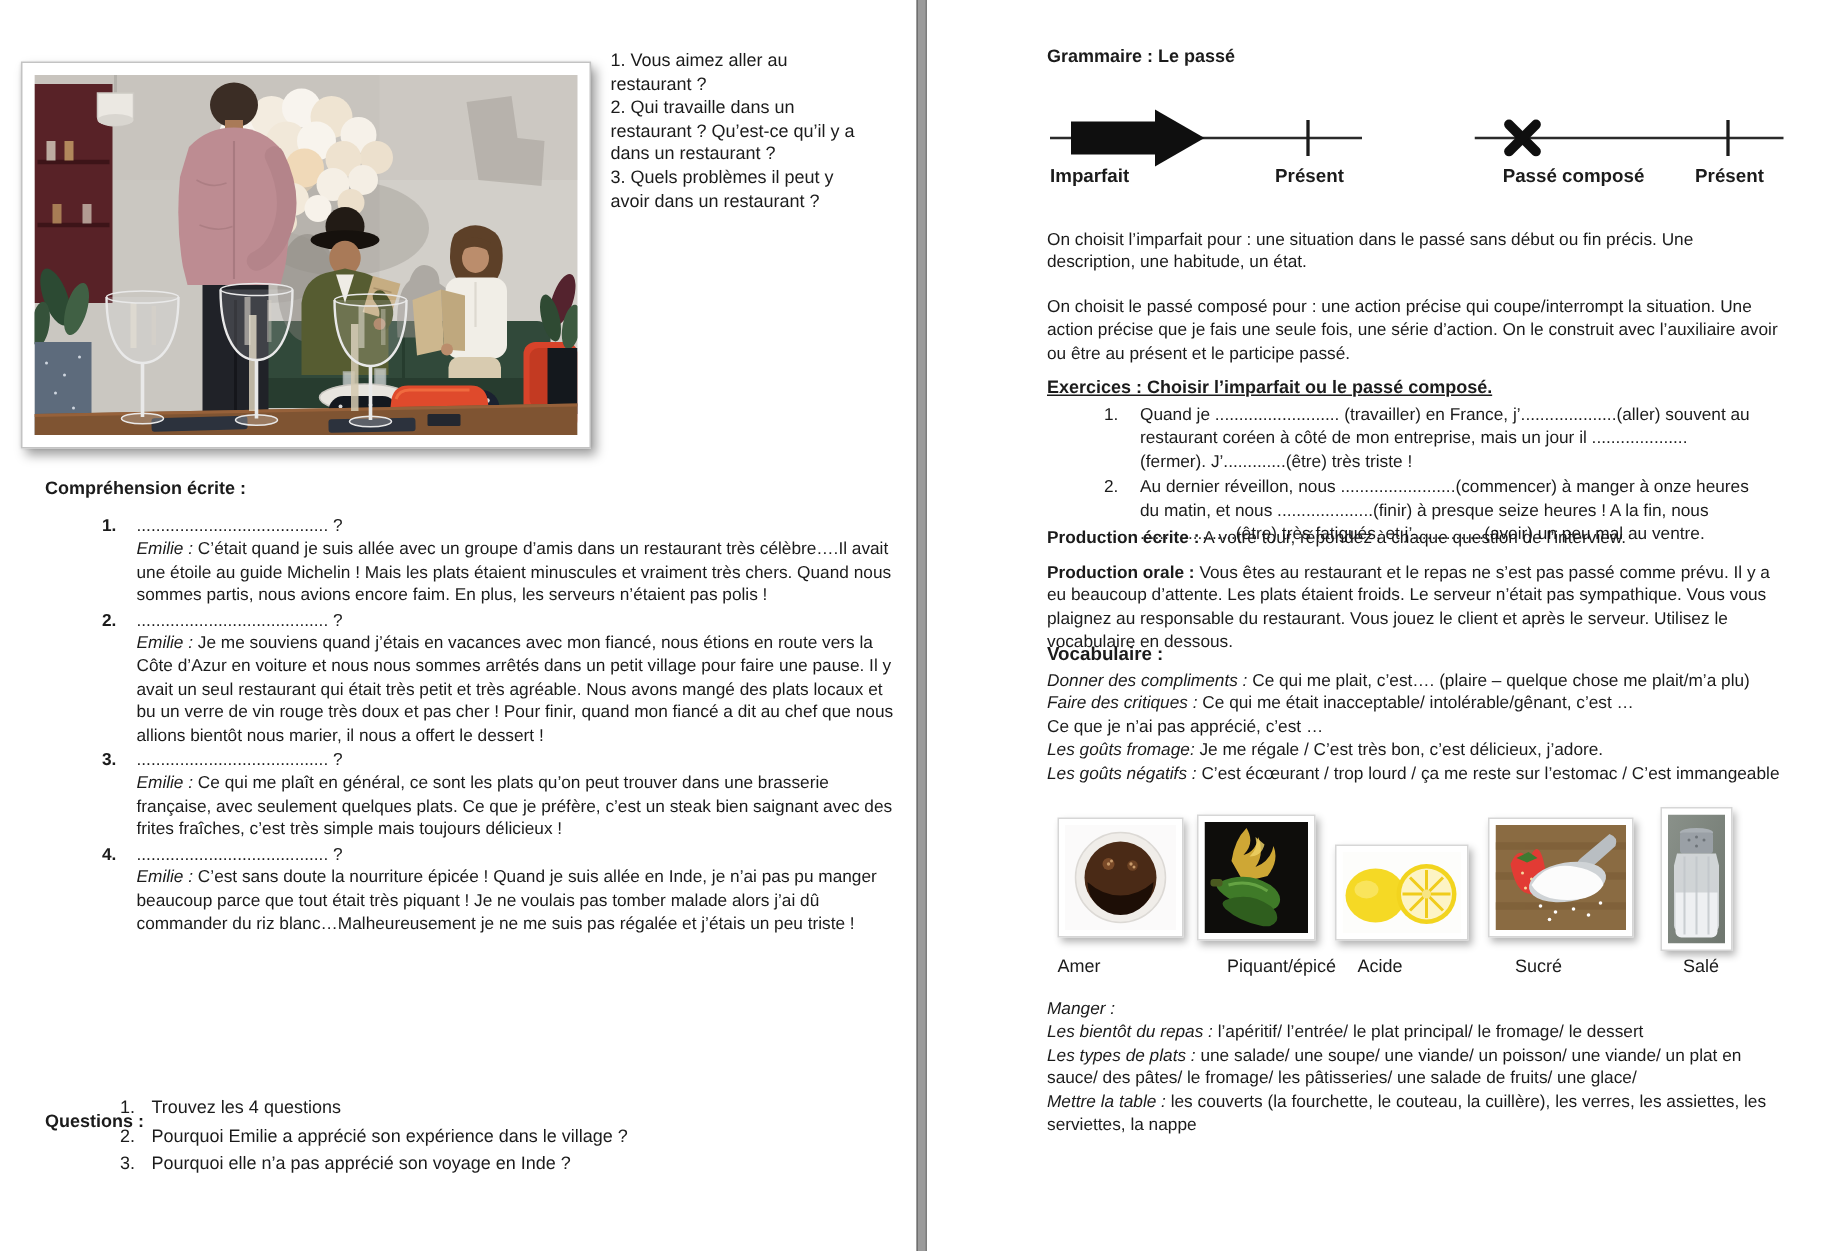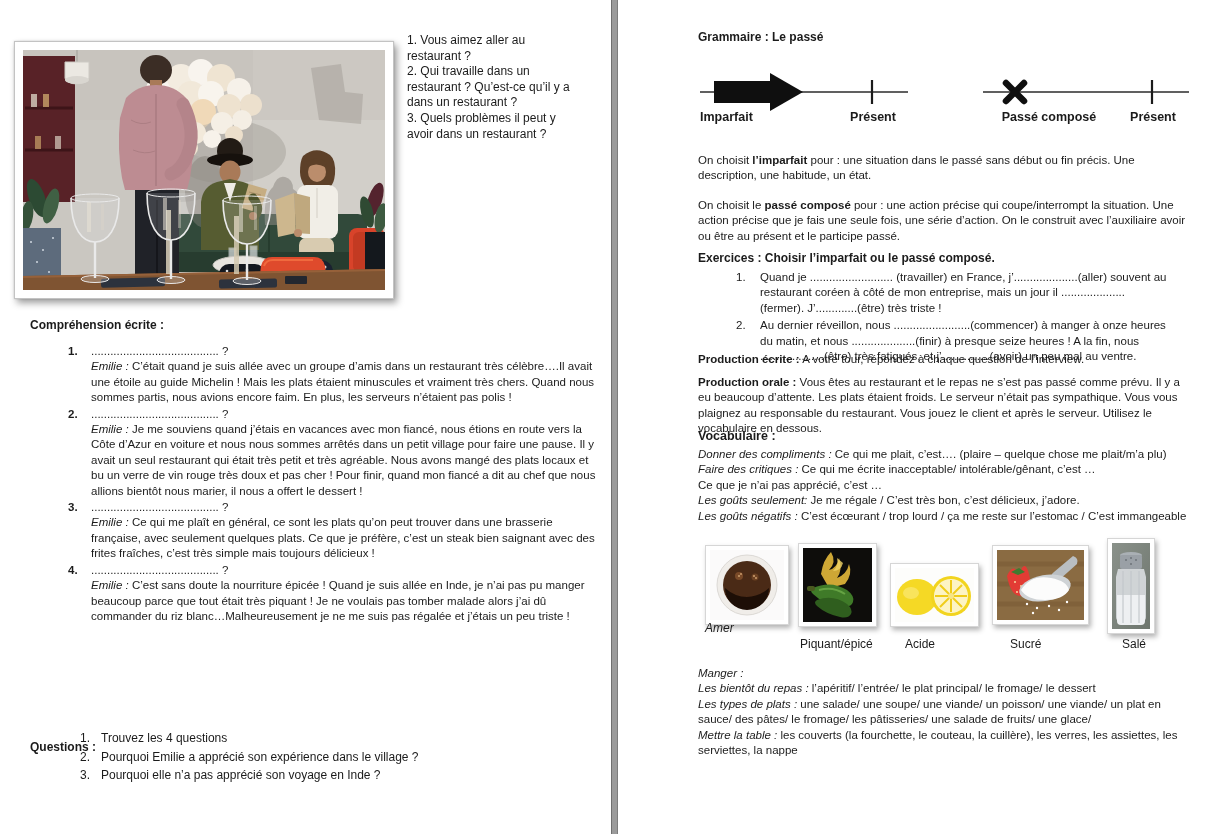--- a/index.html
+++ b/index.html
@@ -7,21 +7,21 @@
     width:1228px;height:834px;position:relative;background:#ffffff;
     font-family:"Liberation Sans","DejaVu Sans",sans-serif;color:#1b1b1b;
     font-size:11.5px;line-height:15.4px;overflow:hidden;
   }
   .page{position:absolute;top:0;height:834px;background:#fff;}
   #left-page{left:0;width:498px;padding-left:25px;}
   #right-page{left:698px;width:494px;}
   .divider{position:absolute;left:611px;top:0;width:5px;height:834px;
     background:#9b9b9b;border-left:1px solid #6f6f6f;border-right:1px solid #7d7d7d;}
   .abs{position:absolute;}
-  .bold{font-weight:bold;}
+  .bold{font-weight:normal;}
   .heading{font-weight:bold;font-size:12px;}
   
   .photo-frame{position:absolute;left:14px;top:41px;background:#fff;padding:8px;
     border:1px solid #c3c3c3;box-shadow:3px 4px 7px rgba(0,0,0,.38),0 0 2px rgba(0,0,0,.15);}
   .photo-frame svg{display:block;}
   .warmup{left:407px;top:33px;width:174px;font-size:12px;line-height:15.6px;}
   .warmup p{margin:0;}
   .comp-list{left:30px;top:344px;width:566px;}
   .comp-item{display:flex;margin:0 0 1px 0;}
   .comp-item .num{width:23px;flex:none;margin-left:38px;font-weight:bold;}
@@ -318,41 +318,41 @@
       <line x1="41" y1="11" x2="23" y2="29"></line>
     </g>
     <line x1="169" y1="8" x2="169" y2="32" stroke="#1b1b1b" stroke-width="2.2"></line>
     <text x="66" y="49" font-size="12.5" font-weight="bold" fill="#1b1b1b" text-anchor="middle">Passé composé</text>
     <text x="170" y="49" font-size="12.5" font-weight="bold" fill="#1b1b1b" text-anchor="middle">Présent</text>
   </svg>
 
   <p class="rp-block" style="top:153px;margin:0;"><span>On choisit </span><span class="bold">l’imparfait</span><span> pour : une situation dans le passé sans début ou fin précis. Une description, une habitude, un état.</span></p>
   <p class="rp-block" style="top:198px;margin:0;"><span>On choisit le </span><span class="bold">passé composé</span><span> pour : une action précise qui coupe/interrompt la situation. Une action précise que je fais une seule fois, une série d’action. On le construit avec l’auxiliaire avoir ou être au présent et le participe passé.</span></p>
 
-  <div class="rp-block heading" style="top:251px;">Exercices : Choisir l’imparfait ou le passé composé.</div>
+  <div class="rp-block heading" style="top:251px;text-decoration:underline;">Exercices : Choisir l’imparfait ou le passé composé.</div>
   <div class="rp-block ex-list">
     <div class="ex-item">
         <span class="num">1.</span>
         <span>Quand je .......................... (travailler) en France, j’....................(aller) souvent au restaurant coréen à côté de mon entreprise, mais un jour il .................... (fermer). J’.............(être) très triste !</span>
       </div>
     <div class="ex-item">
         <span class="num">2.</span>
         <span>Au dernier réveillon, nous ........................(commencer) à manger à onze heures du matin, et nous ....................(finir) à presque seize heures ! A la fin, nous ....................(être) très fatigués, et j’...............(avoir) un peu mal au ventre.</span>
       </div>
   </div>
 
   <p class="rp-block" style="top:352px;margin:0;"><span class="prod-label">Production écrite :</span><span>  A votre tour, répondez à chaque question de l’interview.</span></p>
   <p class="rp-block" style="top:375px;margin:0;"><span class="prod-label">Production orale :</span><span>  Vous êtes au restaurant et le repas ne s’est pas passé comme prévu. Il y a eu beaucoup d’attente. Les plats étaient froids. Le serveur n’était pas sympathique. Vous vous plaignez au responsable du restaurant. Vous jouez le client et après le serveur. Utilisez le vocabulaire en dessous.</span></p>
 
   <div class="rp-block heading" style="top:429px;font-size:12.5px;">Vocabulaire :</div>
   <div class="rp-block" style="top:447px;">
     <div class="vocab-line"><i>Donner des compliments :</i><span> Ce qui me plait, c’est…. (plaire – quelque chose me plait/m’a plu)</span></div>
-    <div class="vocab-line"><i>Faire des critiques :</i><span> Ce qui me écrite inacceptable/ intolérable/gênant, c’est …</span></div>
+    <div class="vocab-line"><i>Faire des critiques :</i><span> Ce qui me était inacceptable/ intolérable/gênant, c’est …</span></div>
     <div class="vocab-line"><i></i><span>Ce que je n’ai pas apprécié, c’est …</span></div>
-    <div class="vocab-line"><i>Les goûts seulement:</i><span> Je me régale / C’est très bon, c’est délicieux, j’adore.</span></div>
+    <div class="vocab-line"><i>Les goûts fromage:</i><span> Je me régale / C’est très bon, c’est délicieux, j’adore.</span></div>
     <div class="vocab-line"><i>Les goûts négatifs :</i><span> C’est écœurant / trop lourd / ça me reste sur l’estomac / C’est immangeable</span></div>
   </div>
 
   <div class="rp-block" style="top:537px;height:120px;">
     <figure class="img-frame" style="left:7px;top:8px;margin:0;">
       <svg width="74" height="70" viewBox="0 0 74 70">
         <rect width="74" height="70" fill="#fbfafa"></rect>
         <circle cx="37" cy="35" r="30" fill="#f0ede9" stroke="#dcd9d5"></circle>
         <circle cx="37" cy="35" r="24" fill="#4a2a16"></circle>
         <path d="M15,38 a22,22 0 0 0 44,0 q-10,9 -22,9 q-12,0 -22,-9 z" fill="#1d0e06"></path>
@@ -428,22 +428,22 @@
           <circle cx="19" cy="21" r="1" fill="#6d7378"></circle>
         <path d="M6,26 h26 l2,8 v40 a4,4 0 0 1 -4,4 h-22 a4,4 0 0 1 -4,-4 v-40 z" fill="#d9dde0" opacity=".9"></path>
         <path d="M5,52 h28 v26 a4,4 0 0 1 -4,4 h-20 a4,4 0 0 1 -4,-4 z" fill="#eef0f2"></path>
         <g stroke="#c2c6ca" stroke-width="1.4" opacity=".8">
           <line x1="11" y1="28" x2="11" y2="80"></line>
             <line x1="19" y1="28" x2="19" y2="80"></line>
             <line x1="27" y1="28" x2="27" y2="80"></line>
         </g>
       </svg>
     </figure>
-    <span class="img-label" style="left:7px;top:84px;font-style:italic;">Amer</span>
-    <span class="img-label" style="left:102px;top:100px;">Piquant/épicé</span>
+    <span class="img-label" style="left:7px;top:100px;">Amer</span>
+    <span class="img-label" style="left:120px;top:100px;">Piquant/épicé</span>
     <span class="img-label" style="left:207px;top:100px;">Acide</span>
     <span class="img-label" style="left:312px;top:100px;">Sucré</span>
     <span class="img-label" style="left:424px;top:100px;">Salé</span>
   </div>
 
   <div class="rp-block manger" style="top:666px;">
     <div><i>Manger :</i></div>
     <div><span class="lead">Les bientôt du repas :</span><span class="val"> l’apéritif/ l’entrée/ le plat principal/ le fromage/ le dessert</span></div>
     <div><span class="lead">Les types de plats :</span><span class="val"> une salade/ une soupe/ une viande/ un poisson/ une viande/ un plat en sauce/ des pâtes/ le fromage/ les pâtisseries/ une salade de fruits/ une glace/</span></div>
     <div><span class="lead">Mettre la table :</span><span class="val"> les couverts (la fourchette, le couteau, la cuillère), les verres, les assiettes, les serviettes, la nappe</span></div>

